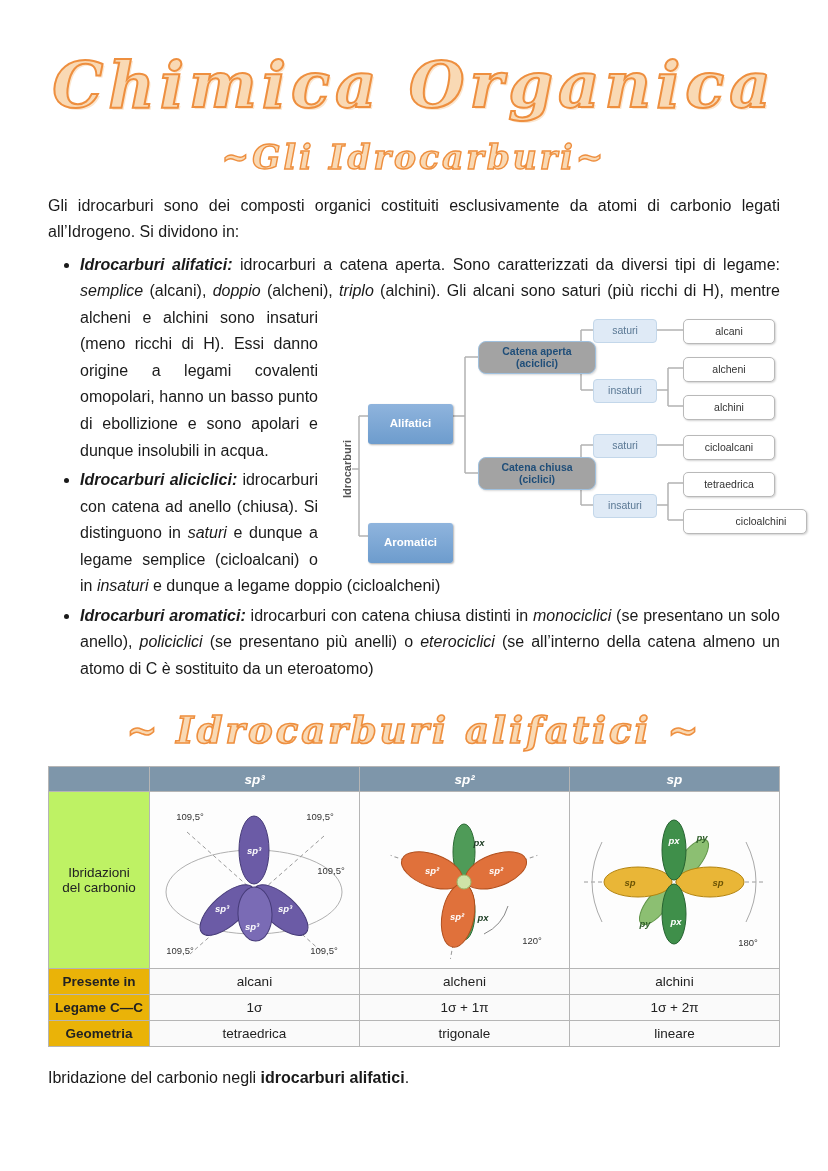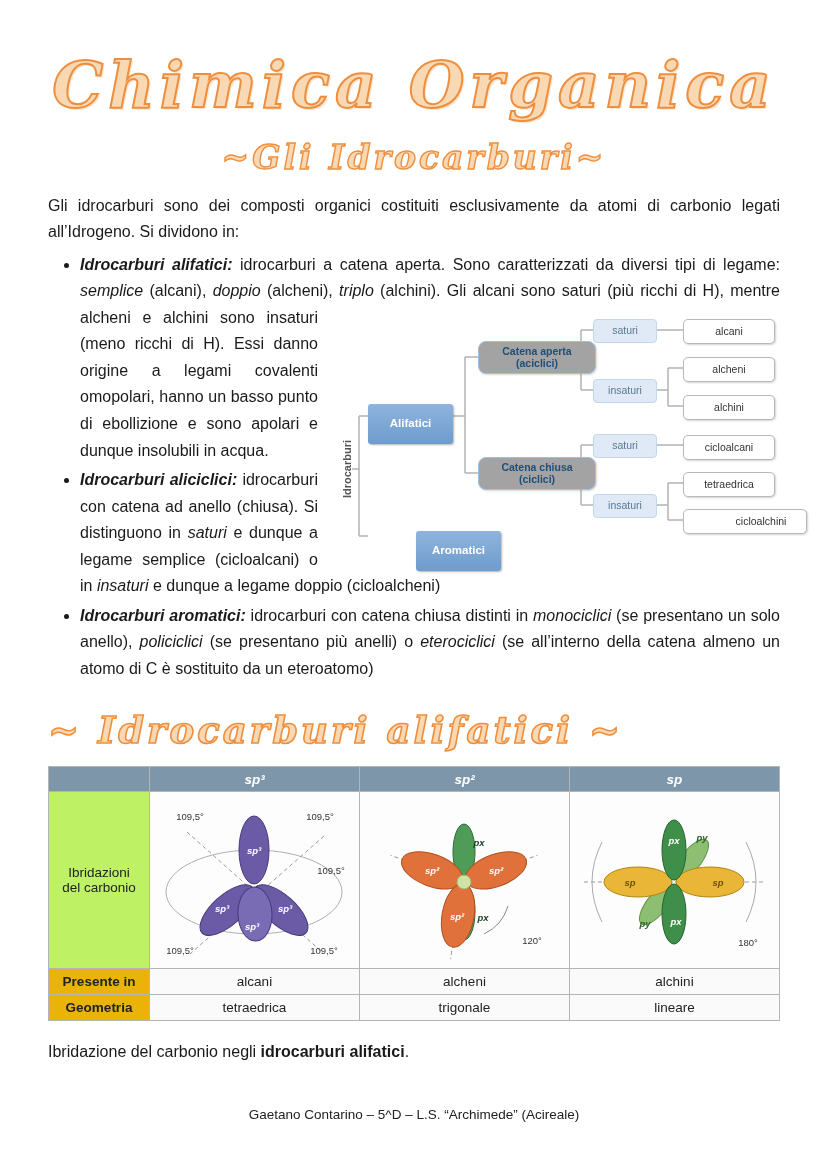--- a/index.html
+++ b/index.html
@@ -5,21 +5,21 @@
   html,body{margin:0;padding:0;background:#ffffff;}
   body{width:828px;min-height:1171px;font-family:"Liberation Sans",sans-serif;color:#1a1a1a;}
   .page{box-sizing:border-box;width:828px;min-height:1171px;padding:40px 48px 20px;}
 
   .script{font-family:"DejaVu Serif",serif;font-style:italic;font-weight:700;
           color:#f9d9b4;-webkit-text-stroke:2px #ee8f3f;text-stroke:2px #ee8f3f;}
   h1.script{font-size:64px;text-align:center;margin:8px 0 0;letter-spacing:5px;line-height:1.15;
             text-shadow:2px 2px 0 #fbe6cf;}
   h2.script-sub{font-size:33px;text-align:center;margin:16px 0 6px;-webkit-text-stroke:1.4px #ee8f3f;
             font-family:"DejaVu Serif",serif;font-style:italic;font-weight:700;color:#f9d9b4;letter-spacing:3px;}
-  h2.script-left{font-size:37px;text-align:left;margin:26px 0 14px;clear:both;-webkit-text-stroke:1.6px #ee8f3f;
+  h2.script-left{font-size:37px;text-align:center;margin:26px 0 14px;clear:both;-webkit-text-stroke:1.6px #ee8f3f;
             font-family:"DejaVu Serif",serif;font-style:italic;font-weight:700;color:#f9d9b4;letter-spacing:3px;}
 
   p.intro{font-size:16px;line-height:1.66;text-align:justify;margin:16px 0 6px;}
   ul.bullets{margin:6px 0 0;padding-left:32px;}
   ul.bullets li{font-size:16px;line-height:1.66;text-align:justify;margin-bottom:3px;}
   .term{font-weight:bold;font-style:italic;}
   .it{font-style:italic;}
 
   
   .diagram-float{float:right;width:452px;height:258px;position:relative;margin:4px 0 4px 10px;}
@@ -72,21 +72,21 @@
                    M125 107 H137 M137 48 V164 M137 48 H150 M137 164 H150
                    M242 48 H253 M253 21 V81 M253 21 H265 M253 81 H265
                    M242 164 H253 M253 136 V196 M253 136 H265 M253 196 H265
                    M327 21 H355
                    M327 81 H340 M340 59 V97 M340 59 H355 M340 97 H355
                    M327 136 H355
                    M327 196 H340 M340 174 V211 M340 174 H355 M340 211 H355" stroke="#b3b3b3" stroke-width="1.5" fill="none"></path>
         </svg>
         <span class="d-root">Idrocarburi</span>
         <span class="d-blue" style="left:40px;top:95px;">Alifatici</span>
-        <span class="d-blue" style="left:40px;top:222px;margin-left:48px;">Aromatici</span>
+        <span class="d-blue" style="left:40px;top:214px;">Aromatici</span>
         <span class="d-chain" style="left:150px;top:32px;"><span>Catena aperta</span><br><span>(aciclici)</span></span>
         <span class="d-chain" style="left:150px;top:148px;"><span>Catena chiusa</span><br><span>(ciclici)</span></span>
         <span class="d-sat" style="left:265px;top:10px;">saturi</span>
         <span class="d-sat" style="left:265px;top:70px;">insaturi</span>
         <span class="d-sat" style="left:265px;top:125px;">saturi</span>
         <span class="d-sat" style="left:265px;top:185px;">insaturi</span>
         <span class="d-leaf" style="left:355px;top:10px;">alcani</span>
         <span class="d-leaf" style="left:355px;top:48px;">alcheni</span>
         <span class="d-leaf" style="left:355px;top:86px;">alchini</span>
         <span class="d-leaf" style="left:355px;top:126px;">cicloalcani</span>
@@ -199,25 +199,30 @@
         </svg>
       </td>
     </tr>
     <tr>
       <td class="lbl">Presente in</td>
       <td class="val">alcani</td>
       <td class="val">alcheni</td>
       <td class="val">alchini</td>
     </tr>
     <tr>
+      <td class="lbl">Legame C—C</td>
+      <td class="val">1σ</td>
+      <td class="val">1σ + 1π</td>
+      <td class="val">1σ + 2π</td>
+    </tr>
+    <tr>
       <td class="lbl">Geometria</td>
       <td class="val">tetraedrica</td>
       <td class="val">trigonale</td>
       <td class="val">lineare</td>
     </tr>
   </tbody>
     </table>
 
   <p class="caption"><span>Ibridazione del carbonio negli </span><span class="cap-b">idrocarburi alifatici</span><span>.</span></p>
 
-  <div class="footer">Gaetano Contarino – 5^D – L.S. “Archimede” (Acireale)</div>
 
 </div>
 
 </body></html>

